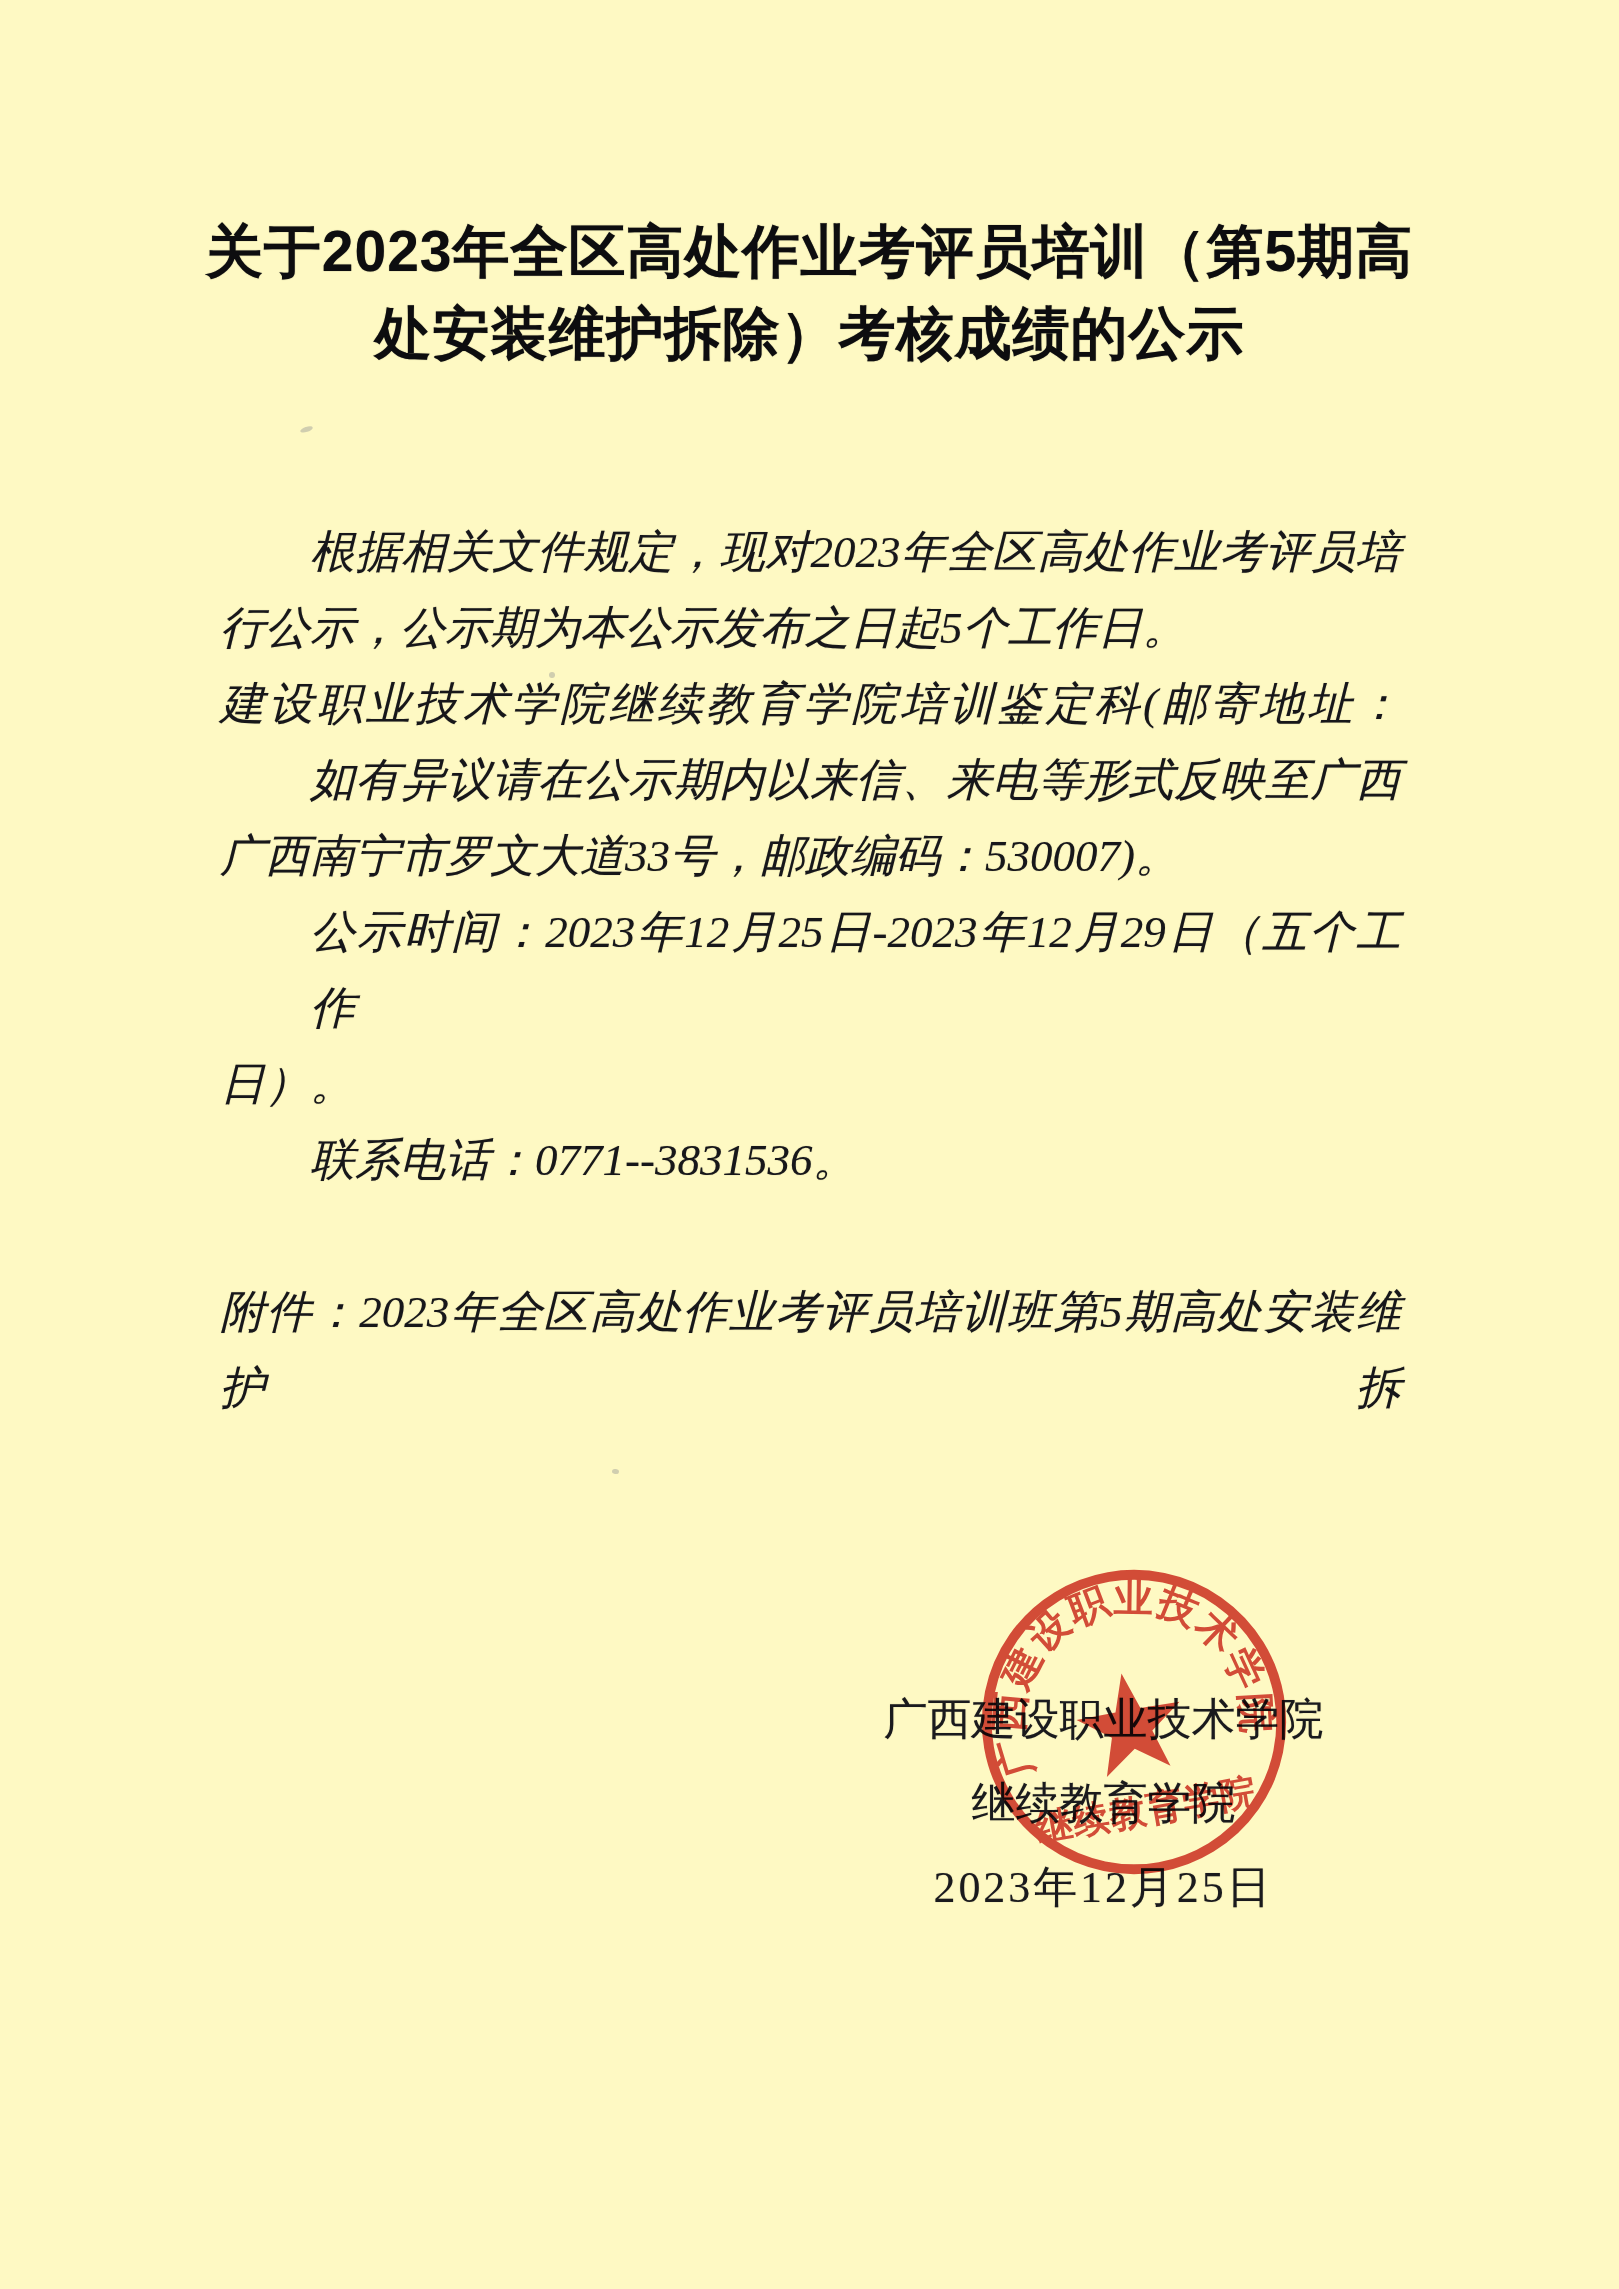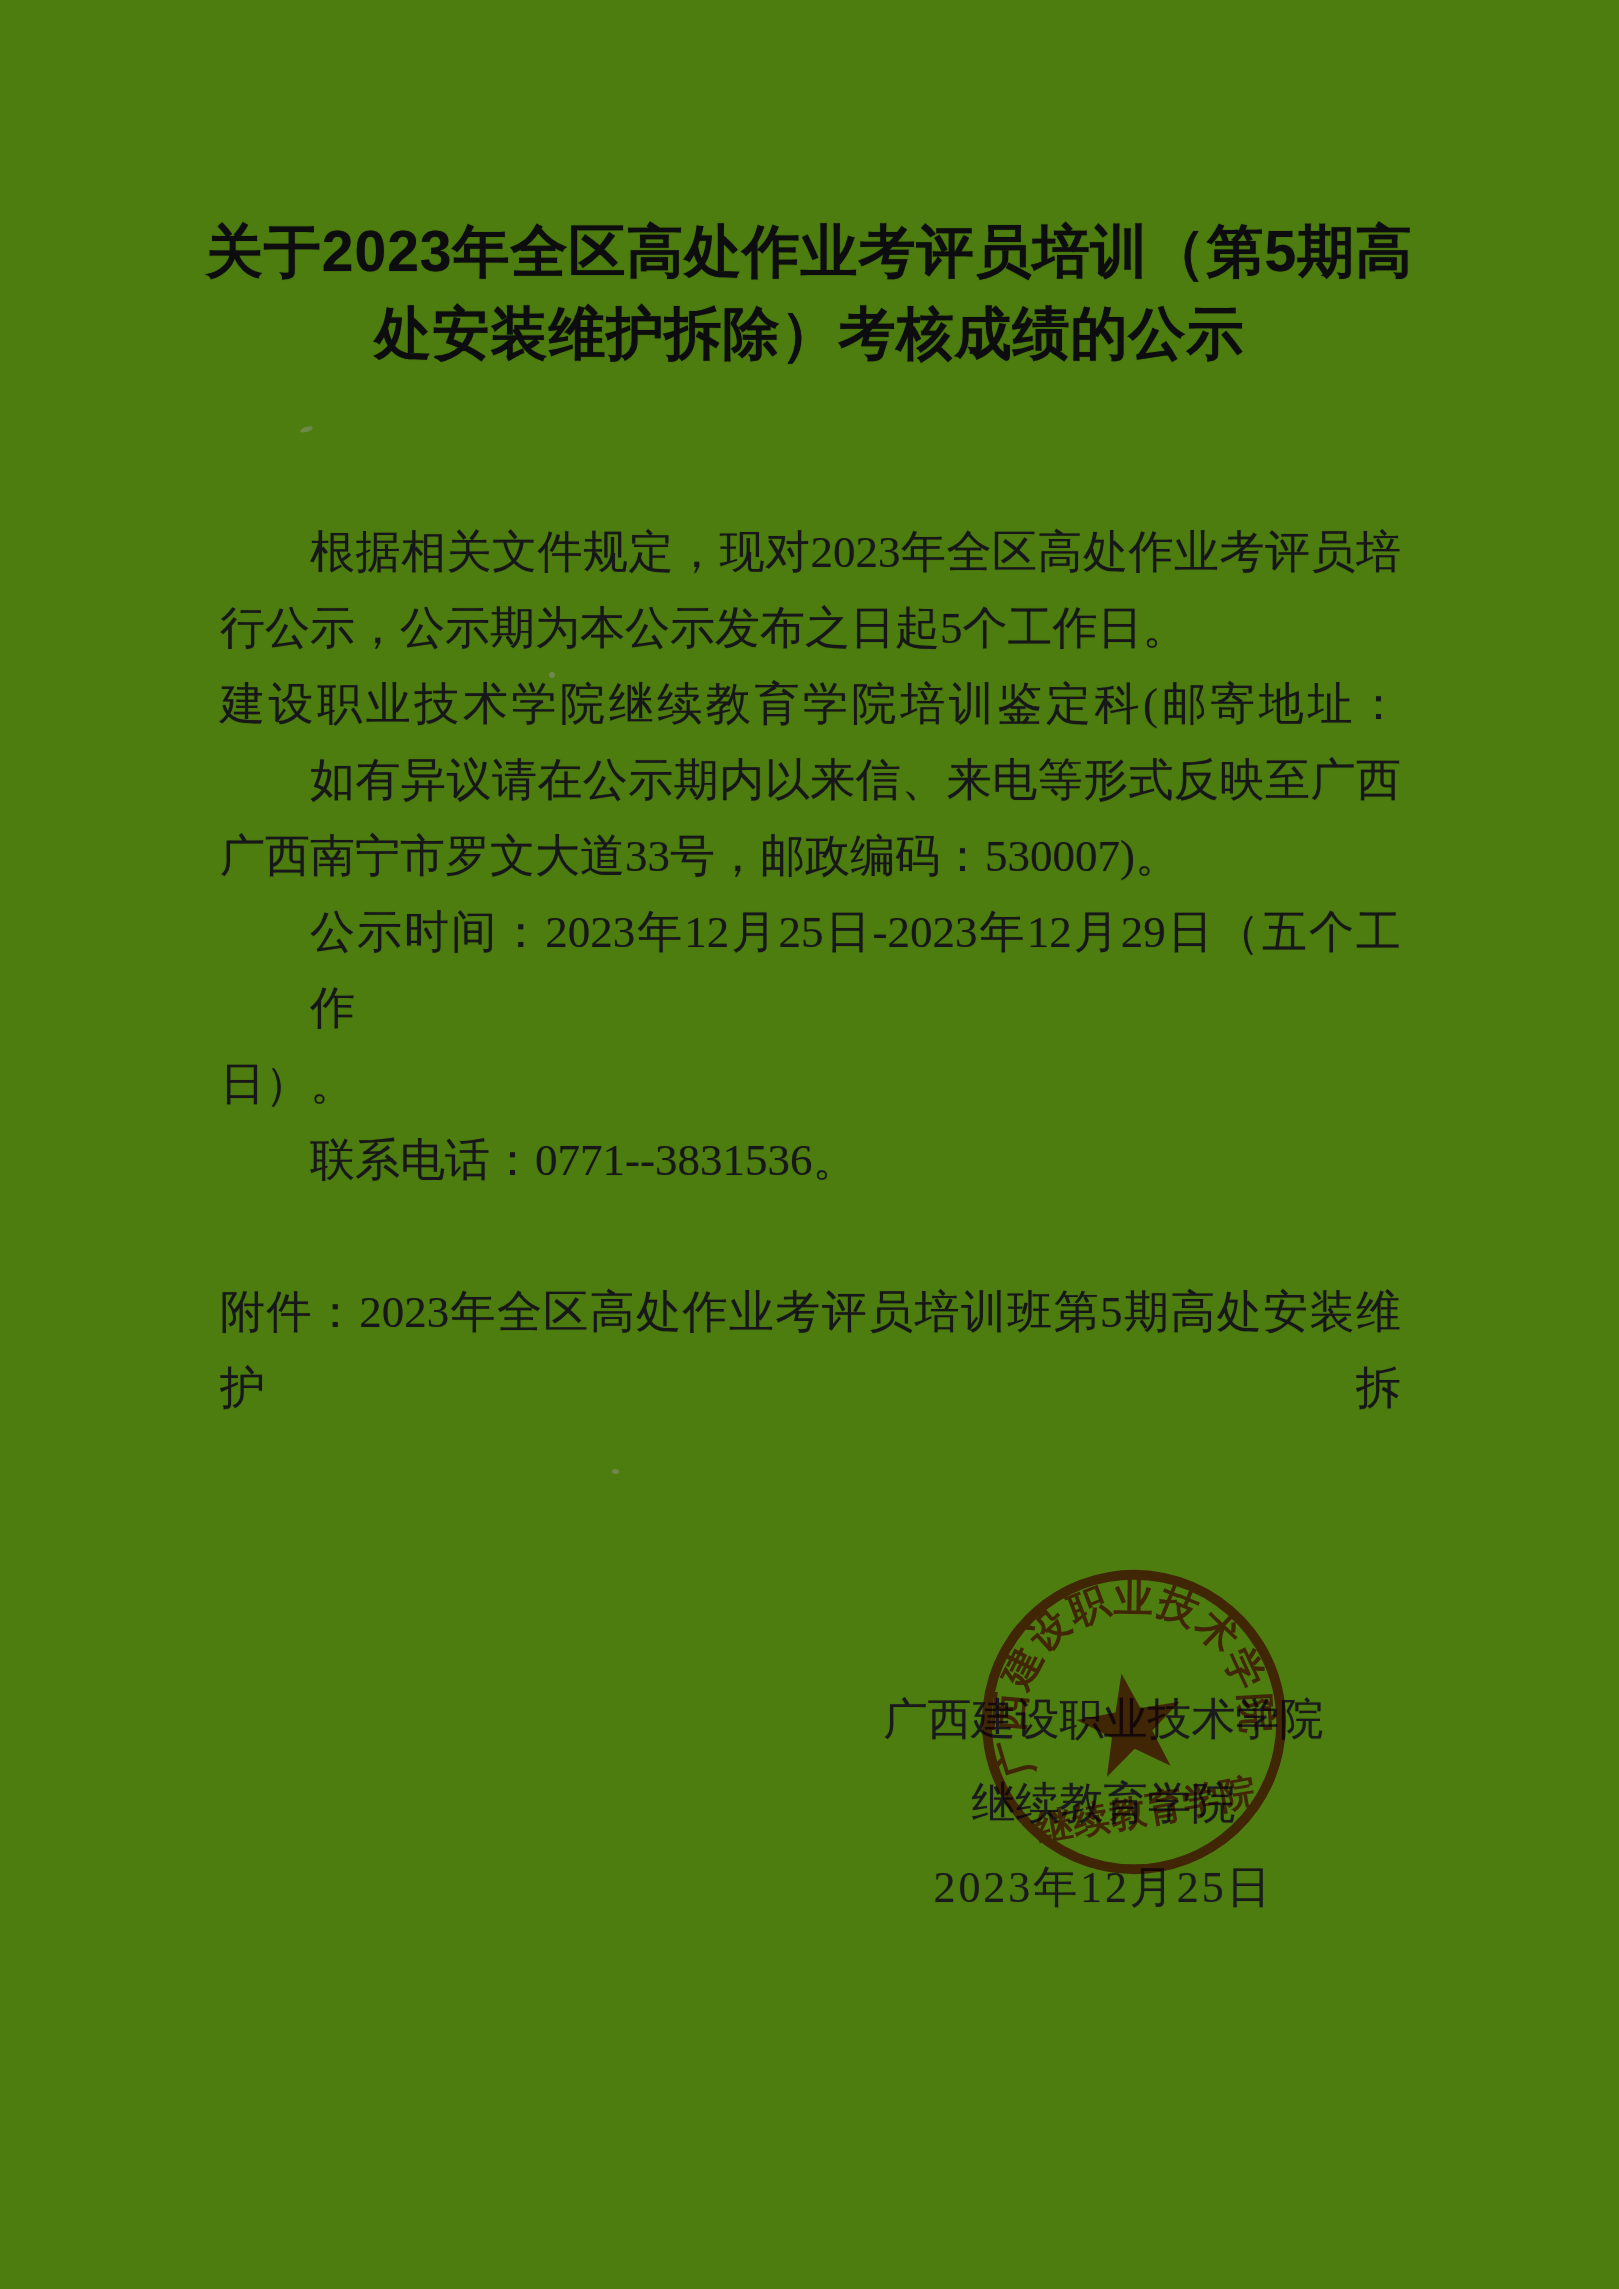--- a/index.html
+++ b/index.html
@@ -1,19 +1,19 @@
 <!DOCTYPE html>
 <html><head>
 <meta charset="utf-8">
 <style>
   html,body{margin:0;padding:0;background:#e8e8e8;}
   .page{
     position:relative;
     width:1619px;height:2290px;
-    background:#4d7c0f;
+    background:#fef9c3;
     overflow:hidden;
     font-family:"Liberation Serif", serif;
     color:#1c1c1e;
   }
   
   .title{
     position:absolute;left:0;top:210px;width:1619px;
     text-align:center;
     font-family:"Liberation Sans", sans-serif;
     font-weight:900;
@@ -22,21 +22,21 @@
     color:#0d0d0f;
     text-shadow:0 0 1px rgba(0,0,0,.55);
   }
   
   .body{
     position:absolute;left:220px;top:514px;width:1181px;
     font-size:45px;line-height:76px;
     color:#17171a;
     text-shadow:0 0 1px rgba(20,20,20,.35);
   }
-  .body .line{white-space:nowrap;}
+  .body .line{white-space:nowrap;font-style:italic;}
   .body .line.full{white-space:normal;text-align:justify;text-align-last:justify;}
   .body .line.indent{padding-left:90px;}
   .body .line.blank{height:76px;}
   
   .signature{
     position:absolute;left:882px;top:1678px;width:443px;
     text-align:center;
     font-size:44px;line-height:84px;
     color:#1a1a1d;
     text-shadow:0 0 1px rgba(20,20,20,.35);

